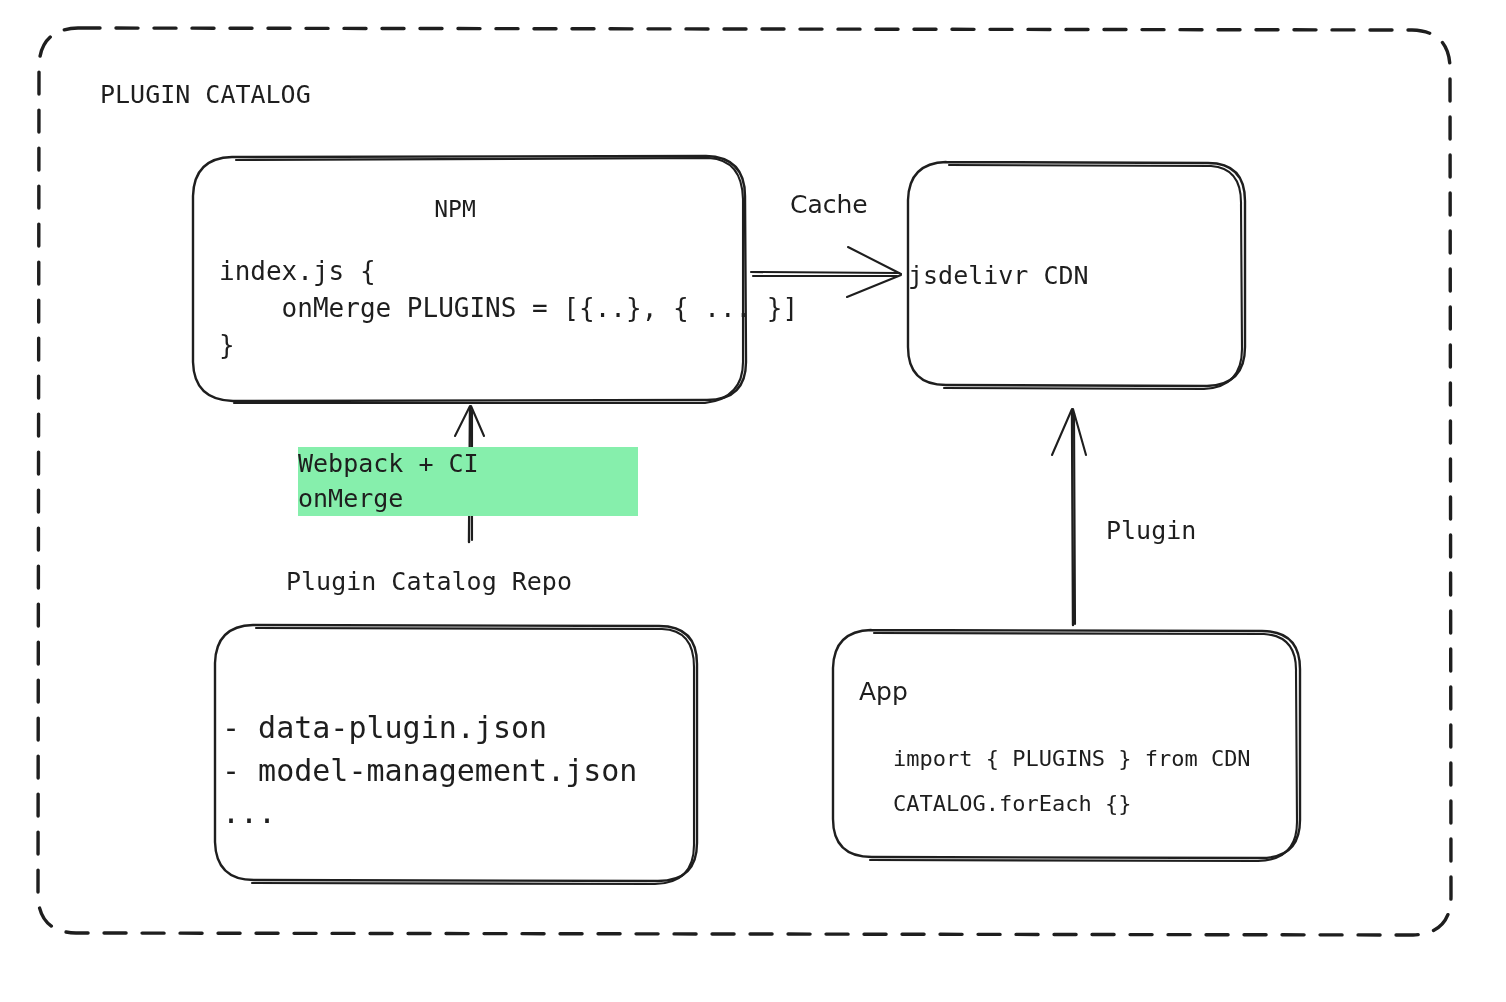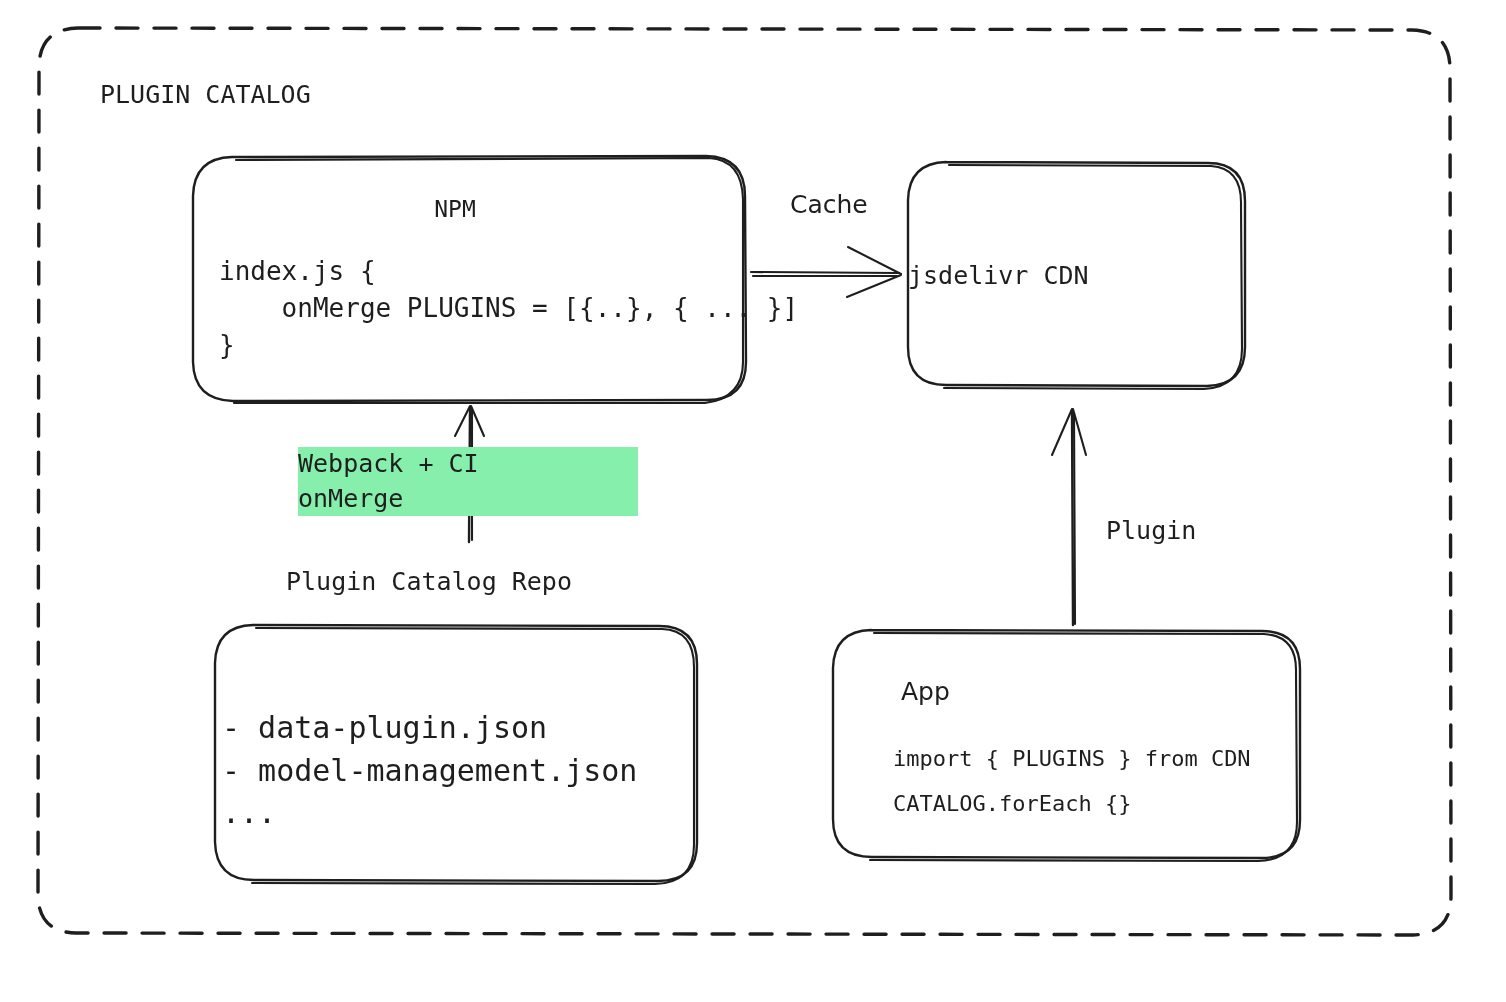--- a/index.html
+++ b/index.html
@@ -99,21 +99,20 @@
     left: 222px;
     top: 707px;
     font-size: 30px;
     line-height: 1.42;
   }
   .app-title {
     left: 859px;
     top: 679px;
     font-size: 25px;
     font-family: "DejaVu Sans", sans-serif;
-    margin-left: 42px;
   }
   .app-code {
     left: 855px;
     top: 736px;
     font-size: 22px;
     line-height: 2.05;
     margin-left: 38px;
   }
 </style>
 </head>

